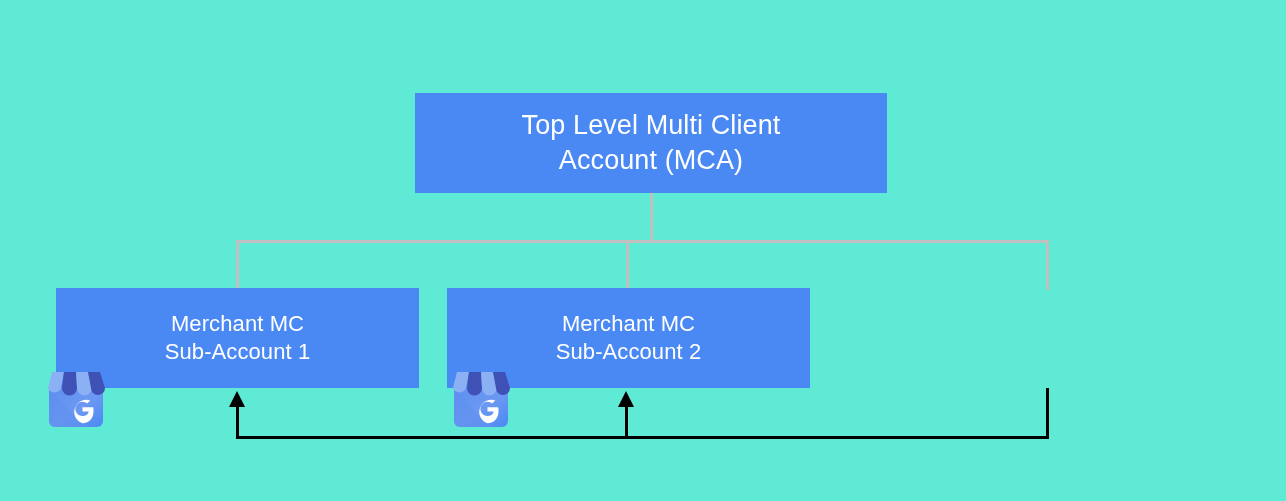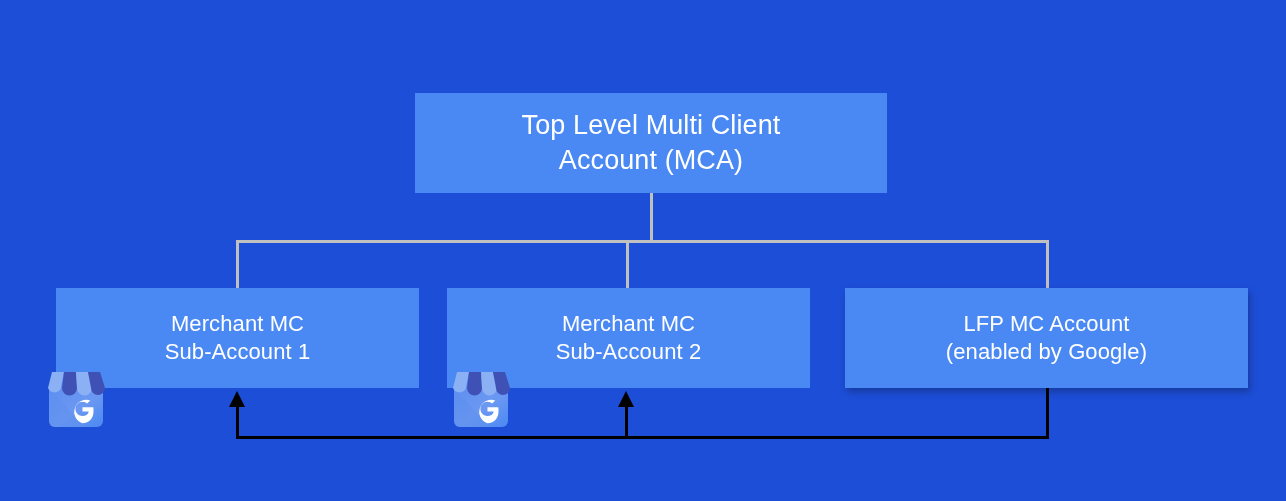--- a/index.html
+++ b/index.html
@@ -9,21 +9,21 @@
     background: #ffffff;
   }
   body {
     font-family: "Liberation Sans", sans-serif;
     -webkit-font-smoothing: antialiased;
   }
   #canvas {
     position: relative;
     width: 1286px;
     height: 501px;
-    background: #1d4ed8;
+    background: #5eead4;
     overflow: hidden;
   }
 
   
   .node {
     position: absolute;
     box-sizing: border-box;
     background: #4a89f3;
     color: #ffffff;
     display: flex;
@@ -146,24 +146,20 @@
   <div class="node" id="node-sub1">
     <span class="node-text">Merchant MC
 Sub-Account 1</span>
   </div>
 
   <div class="node" id="node-sub2">
     <span class="node-text">Merchant MC
 Sub-Account 2</span>
   </div>
 
-  <div class="node" id="node-lfp">
-    <span class="node-text">LFP MC Account
-(enabled by Google)</span>
-  </div>
 
   <svg class="gmb-icon" id="gmb-icon-1" viewBox="0 0 68 62">
     <defs>
       <linearGradient id="g1shade" x1="0" y1="0" x2="1" y2="1">
         <stop offset="0%" stop-color="#5f8ff0"></stop>
         <stop offset="55%" stop-color="#6b98f2"></stop>
         <stop offset="100%" stop-color="#4a89f3"></stop>
       </linearGradient>
     </defs>
 

